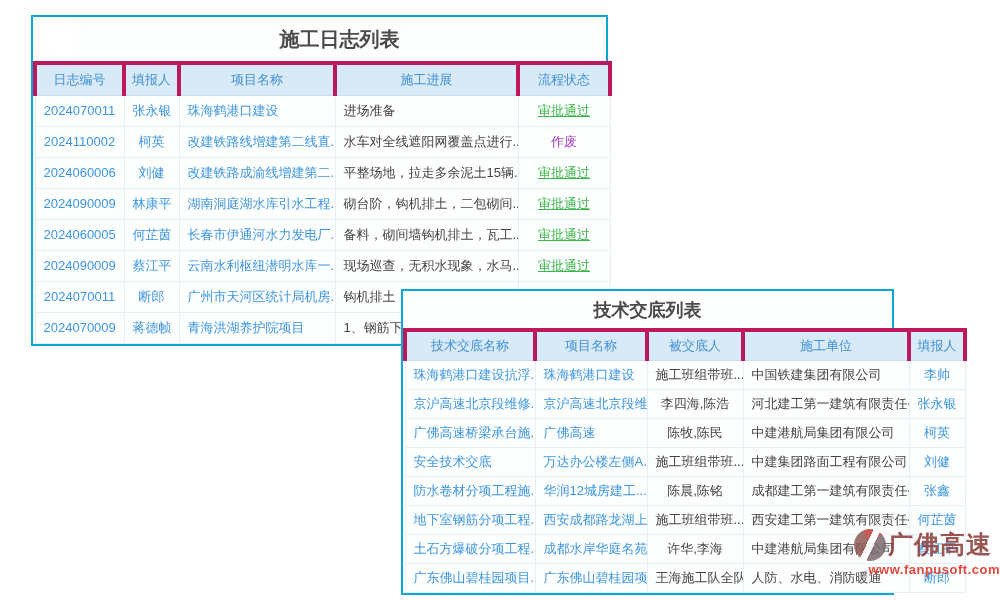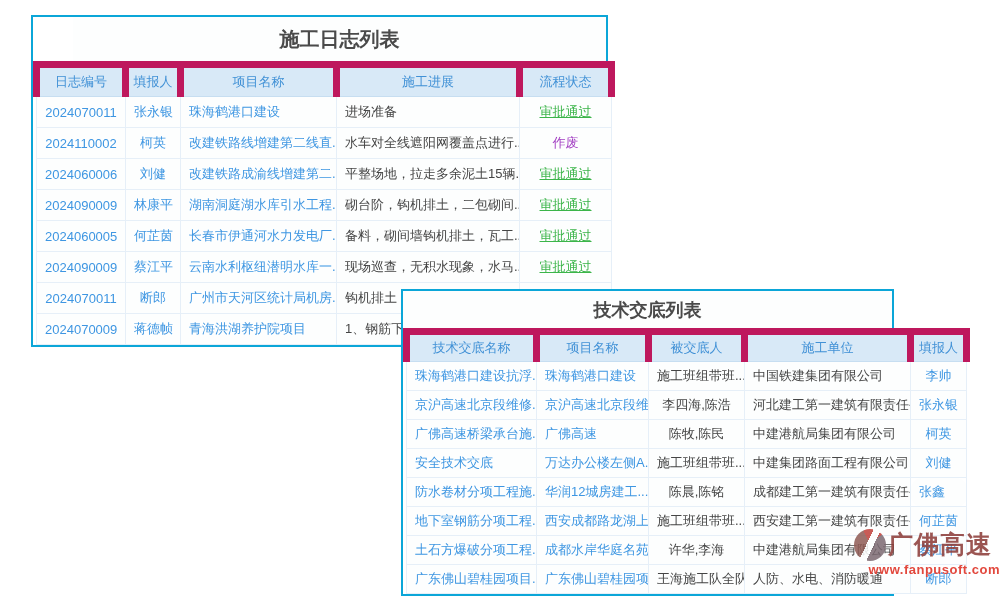--- a/index.html
+++ b/index.html
@@ -6,21 +6,21 @@
   html,body { width:1000px; height:600px; background:#ffffff; overflow:hidden;
               font-family:"Liberation Sans","DejaVu Sans",sans-serif; }
   .panel { position:absolute; background:#ffffff; border:2px solid #0ba6d8; }
   #log-panel { left:31px; top:15px; width:577px; }
   #disclosure-panel { left:401px; top:289px; width:493px; z-index:5; }
   .panel-title { text-align:center; font-weight:bold; color:#4a4a4a; background:#fdfefe; }
   #log-panel .panel-title { font-size:20px; padding:9px 0 8px;margin-left:40px; }
   #disclosure-panel .panel-title { font-size:18px; padding:7px 0 6px; }
   table { border-collapse:collapse; table-layout:fixed; width:100%; }
   th { background:#d8e9f7; color:#4191d6; font-weight:normal; font-size:13px;
-       border:7px solid #be185d; border-bottom:1px solid #c7def1; }
+       border:4px solid #be185d; border-bottom:1px solid #c7def1; }
   #log-panel th { height:32px; }
   #disclosure-panel th { height:30px; }
   td { font-size:13px; color:#454545; border:1px solid #e6eff8;
        white-space:nowrap; overflow:hidden; text-overflow:clip; padding:0 8px; }
   #log-panel td { height:31px; }
   #disclosure-panel td { height:29px; }
   td.link { color:#3e96e2; }
   td.status { font-size:13px; }
   td.status.approved { color:#3cb54a; text-decoration:underline; }
   td.status.void { color:#a23ec2; }
@@ -152,21 +152,21 @@
           <td class="link" style="text-align: left;">万达办公楼左侧A...</td>
           <td class="text" style="text-align: center;">施工班组带班...</td>
           <td class="text" style="text-align: right;">中建集团路面工程有限公司</td>
           <td class="link" style="text-align: center;">刘健</td>
         </tr>
         <tr>
           <td class="link" style="text-align: left;">防水卷材分项工程施...</td>
           <td class="link" style="text-align: left;">华润12城房建工...</td>
           <td class="text" style="text-align: center;">陈晨,陈铭</td>
           <td class="text" style="text-align: left;">成都建工第一建筑有限责任公司</td>
-          <td class="link" style=" border-radius: 11px;">张鑫</td>
+          <td class="link" style="text-align: center; border-radius: 11px;">张鑫</td>
         </tr>
         <tr>
           <td class="link" style="text-align: left;">地下室钢筋分项工程...</td>
           <td class="link" style="text-align: left;">西安成都路龙湖上...</td>
           <td class="text" style="text-align: center;">施工班组带班...</td>
           <td class="text" style="text-align: left;">西安建工第一建筑有限责任公司</td>
           <td class="link" style="text-align: center;">何芷茵</td>
         </tr>
         <tr>
           <td class="link" style="text-align: left;">土石方爆破分项工程...</td>

